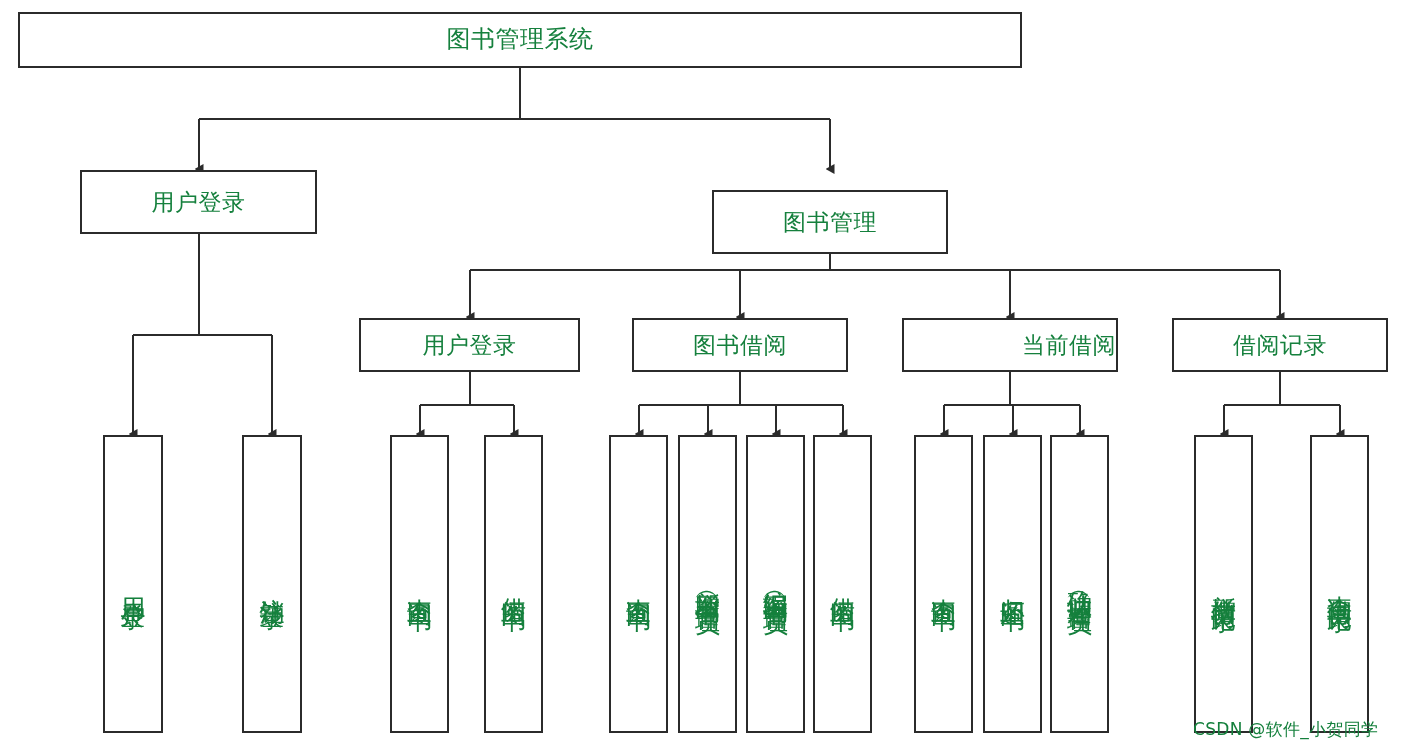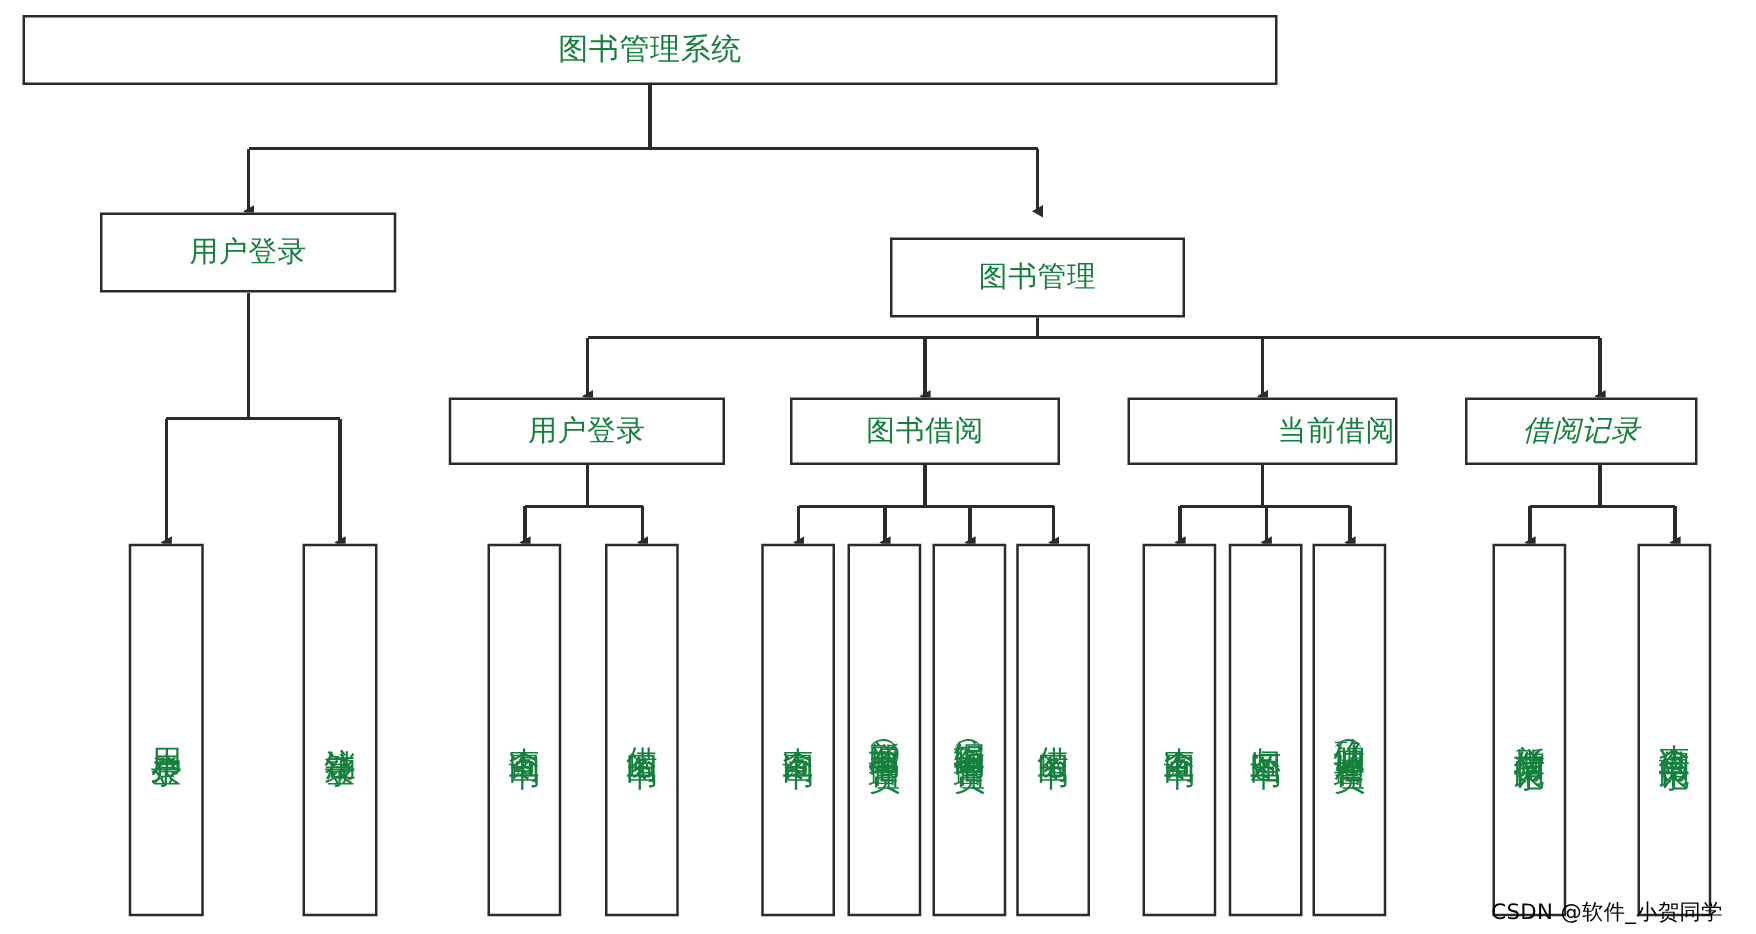--- a/index.html
+++ b/index.html
@@ -131,21 +131,21 @@
       </div>
       <div class="node horizontal" style="left: 359px; top: 318px; width: 221px; height: 54px;">
         <span class="node-label">用户登录</span>
       </div>
       <div class="node horizontal" style="left: 632px; top: 318px; width: 216px; height: 54px; align-items: center;">
         <span class="node-label">图书借阅</span>
       </div>
       <div class="node horizontal" style="left: 902px; top: 318px; width: 216px; height: 54px; justify-content: flex-end;">
         <span class="node-label">当前借阅</span>
       </div>
-      <div class="node horizontal" style="left: 1172px; top: 318px; width: 186px; height: 54px; font-style: italic;">
+      <div class="node horizontal" style="left: 1172px; top: 318px; width: 216px; height: 54px;">
         <span class="node-label">借阅记录</span>
       </div>
       <div class="node vertical" style="left: 390px; top: 435px; width: 59px; height: 298px;">
         <span class="node-label">查询图书</span>
       </div>
       <div class="node vertical" style="left: 484px; top: 435px; width: 59px; height: 298px;">
         <span class="node-label">借阅图书</span>
       </div>
       <div class="node vertical" style="left: 609px; top: 435px; width: 59px; height: 298px;">
         <span class="node-label">查询图书</span>
@@ -169,14 +169,14 @@
         <span class="node-label">确认归还（管理员）</span>
       </div>
       <div class="node vertical" style="left: 1194px; top: 435px; width: 59px; height: 298px;">
         <span class="node-label">新增借阅记录</span>
       </div>
       <div class="node vertical" style="left: 1310px; top: 435px; width: 59px; height: 298px;">
         <span class="node-label">查询借阅记录</span>
       </div>
     </div>
 
-  <div class="watermark" style="left: 1193px; top: 718px; color: #000000;">CSDN @软件_小贺同学</div>
+  <div class="watermark" style="left: 1193px; top: 718px; color: #15803d;">CSDN @软件_小贺同学</div>
 </div>
 
 </body></html>

